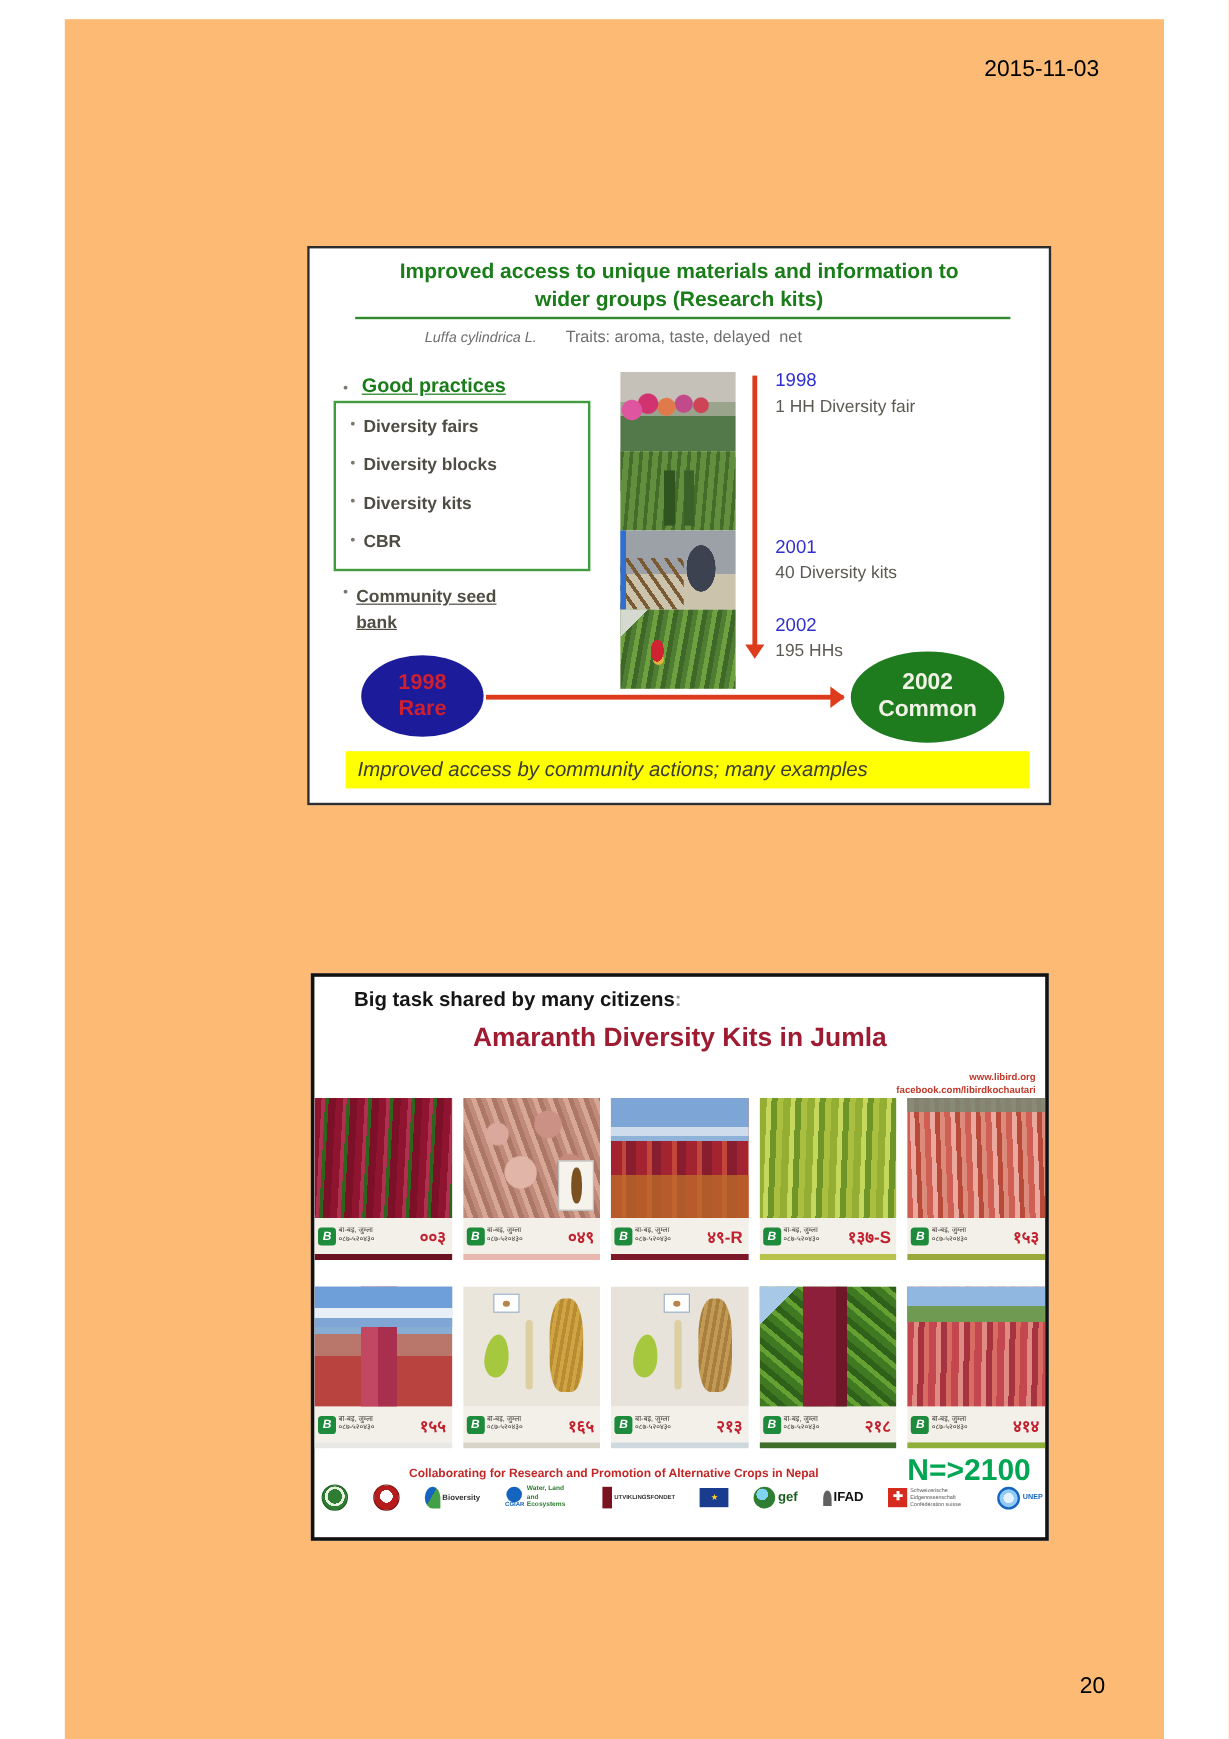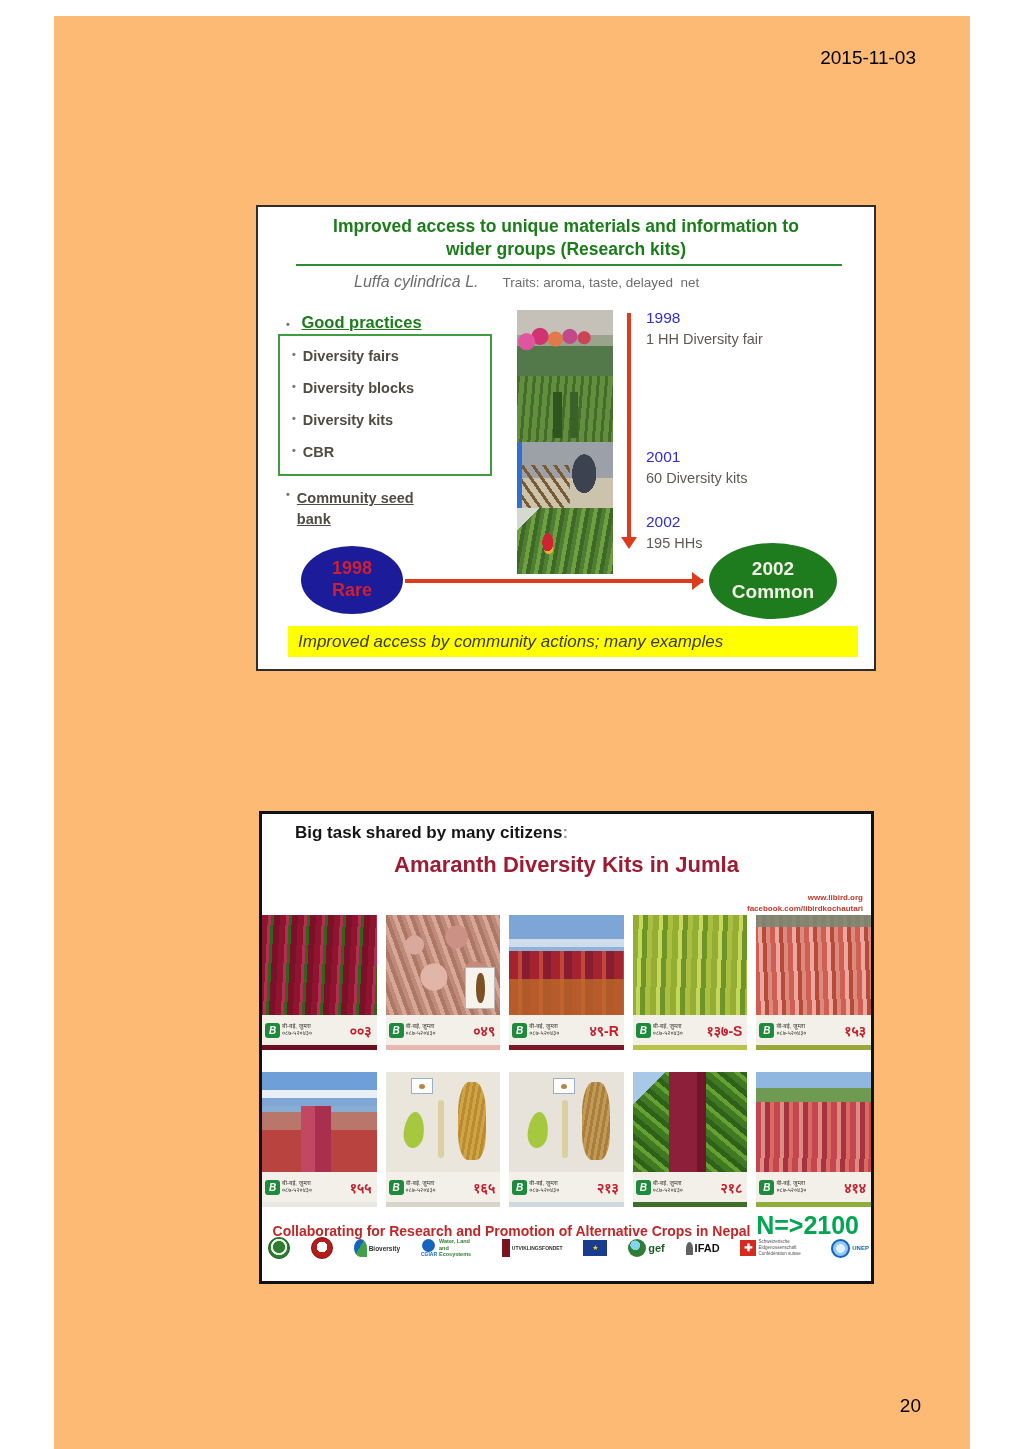--- a/index.html
+++ b/index.html
@@ -7,21 +7,21 @@
   .page { position:relative; width:916px; height:1449px; background:#fdba74; overflow:hidden; margin:16px auto; }
 
   .page-date { position:absolute; top:31px; right:54px; font-size:19px; color:#000; }
   .page-num  { position:absolute; top:1379px; right:49px; font-size:19px; color:#000; }
 
   
   .slide1 { position:absolute; left:202px; top:189px; width:620px; height:466px; background:#fff; border:2px solid #2d2d2d; }
   .s1-title { position:absolute; left:0; right:0; top:8px; text-align:center; font-size:17.5px; font-weight:bold; color:#1a7d1a; line-height:1.3; }
   .s1-rule { position:absolute; left:38px; top:57px; width:546px; height:2px; background:#2e8b2e; }
   .s1-subrow { position:absolute; left:96px; top:66px; display:flex; align-items:baseline; }
-  .s1-species { font-size:16px; font-style:italic; color:#6e6e6e; }
+  .s1-species { font-size:12px; font-style:italic; color:#6e6e6e; }
   .s1-traits { font-size:13.5px; color:#6e6e6e; margin-left:24px; white-space:pre; }
   .blt { color:#7a786e; font-size:11px; margin-right:7px; }
   .s1-gp { position:absolute; left:28px; top:106px; font-size:16.5px; font-weight:bold; }
   .s1-gp .gp-txt { color:#1a7d1a; text-decoration:underline; }
   .s1-box { position:absolute; left:20px; top:127px; width:214px; height:142px; border:2px solid #3f9d3f; padding:12px 0 0 12px; }
   .s1-item { height:32px; font-size:14.5px; font-weight:bold; color:#4e4c43; display:flex; align-items:flex-start; }
   .s1-extra { position:absolute; left:28px; top:281px; font-size:14.5px; font-weight:bold; color:#4e4c43; display:flex; }
   .s1-extra .lines { line-height:21px;text-decoration:underline; }
   .photos { position:absolute; left:259px; top:103px; width:96px; }
   .s1ph { width:96px; height:66px; position:relative; overflow:hidden; }
@@ -69,21 +69,21 @@
   .p22{background:#eae6dc;} .p23{background:#e7e3da;}
   .leaf{position:absolute;left:16%;top:40%;width:20px;height:36px;background:#a6c83e;border-radius:50% 50% 50% 50%/60% 60% 40% 40%;transform:rotate(6deg);}
   .stem{position:absolute;left:46%;top:28%;width:6px;height:58px;background:#dcd0a2;border-radius:3px;}
   .head{position:absolute;right:12%;top:10%;width:28px;height:78px;border-radius:40% 40% 35% 35%;background:repeating-linear-gradient(100deg,#cfa544 0 3px,#b98c33 3px 6px);}
   .p23 .head{background:repeating-linear-gradient(100deg,#c29a55 0 3px,#a87f3d 3px 6px);}
   .card{position:absolute;left:38%;top:6%;width:22px;height:16px;background:#fdfdfb;border:1px solid #9ab0c8;}
   .card::after{content:"";position:absolute;left:7px;top:5px;width:6px;height:5px;background:#b5854a;border-radius:50%;}
   .p22 .card{left:22%;}
   .p24{background:linear-gradient(135deg,#a8c8e8 0 15%,transparent 15%) no-repeat,linear-gradient(90deg,transparent 0 32%,#8e1f3a 32% 56%,#6f1628 56% 64%,transparent 64%) no-repeat,repeating-linear-gradient(40deg,#3f7a23 0 6px,#64a132 6px 10px,#2f611b 10px 15px);}
   .p25{background:linear-gradient(180deg,#8fb7e0 0 16%,#6f9a52 16% 30%,transparent 30%) no-repeat,repeating-linear-gradient(91deg,#c4474f 0 6px,#e08a84 6px 10px,#a83340 10px 15px,#d96c62 15px 19px);}
-  .s2-collab { position:absolute; left:0; right:110px; top:409px; text-align:center; font-size:14px; font-weight:bold; color:#c22727; }
+  .s2-collab { position:absolute; left:0; right:110px; top:409px; text-align:center; font-size:10px; font-weight:bold; color:#c22727; }
   .s2-count { position:absolute; right:12px; top:397px; font-size:25px; font-weight:bold; color:#00a651; }
   .logo-strip { position:absolute; left:6px; right:2px; top:416px; height:36px; display:flex; justify-content:space-between; align-items:center; }
   .lg { display:flex; align-items:center; gap:2px; }
   .lg-circle { width:22px; height:22px; border-radius:50%; }
   .green-cir { background:radial-gradient(circle at 50% 45%,#2e7d32 0 40%,#e8f2e0 41% 55%,#2e7d32 56% 100%); border:1px solid #1b5e20; }
   .red-cir { background:radial-gradient(circle at 50% 45%,#fff 0 35%,#b71c1c 36% 100%); border:1px solid #7f1010; }
   .biov-mark { width:13px; height:18px; background:linear-gradient(120deg,#1565c0 0 45%,#43a047 45% 100%); border-radius:50% 50% 0 50%; }
   .lg-lbl { font-size:6.5px; font-weight:bold; color:#333; }
   .lg-col { display:flex; flex-direction:column; align-items:center; line-height:1.1; }
   .cg-mark { width:13px; height:13px; border-radius:50%; background:#1565c0; }
@@ -159,21 +159,21 @@
     </div>
 
     <div class="vline"></div>
 
     <div class="tl-entry tl-1">
       <div class="tl-year">1998</div>
       <div class="tl-event">1 HH Diversity fair</div>
     </div>
     <div class="tl-entry tl-3">
       <div class="tl-year">2001</div>
-      <div class="tl-event">60 Diversity kits</div>
+      <div class="tl-event">40 Diversity kits</div>
     </div>
     <div class="tl-entry tl-4">
       <div class="tl-year">2002</div>
       <div class="tl-event">195 HHs</div>
     </div>
 
     <div class="ellipse el-blue">
       <div>1998</div>
       <div>Rare</div>
     </div>

